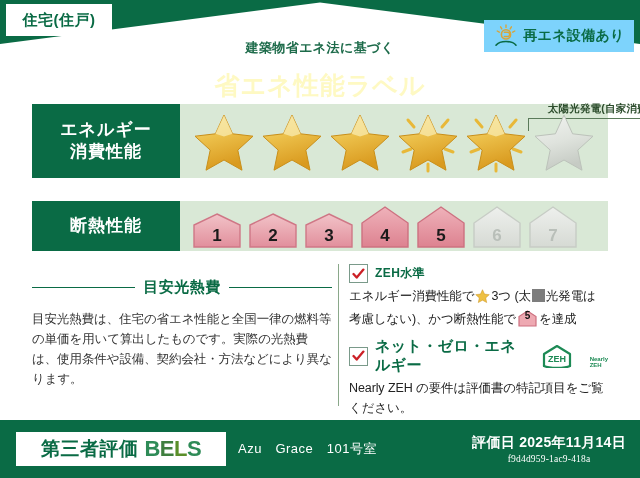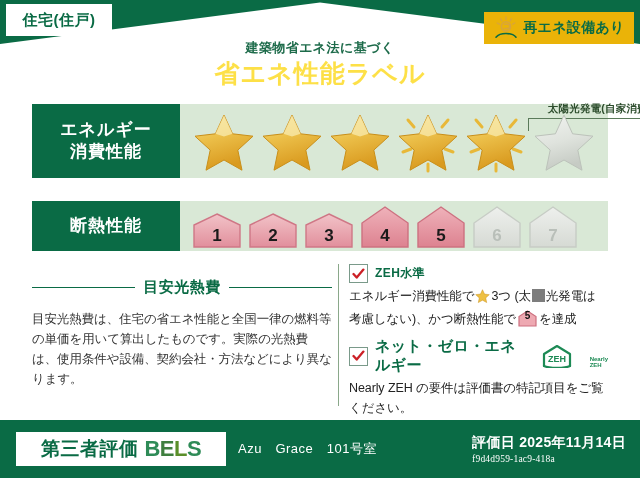--- a/index.html
+++ b/index.html
@@ -39,42 +39,42 @@
     position:absolute;left:6px;top:4px;
     width:106px;height:32px;
     background:#ffffff;
     display:flex;align-items:center;justify-content:center;
     z-index:12;
   }
   .badge-jutaku span{
     color:#0a6b45;font-weight:bold;font-size:15px;letter-spacing:0.5px;
   }
   .badge-saiene{
-    position:absolute;right:6px;top:12px;
+    position:absolute;right:6px;top:20px;
     width:150px;height:32px;
-    background:#eab308;
+    background:#7dd3fc;
     display:flex;align-items:center;justify-content:center;gap:4px;
     z-index:12;
   }
   .badge-saiene .lbl{
     color:#0a6b45;font-weight:bold;font-size:14px;letter-spacing:0.3px;
   }
   .sun-icon{width:26px;height:24px;display:block;}
 
   
   .title-block{
     position:absolute;left:0;top:40px;width:640px;text-align:center;z-index:11;
   }
   .title-sub{
     color:#1d6b4a;font-size:13px;font-weight:bold;letter-spacing:0.4px;
     line-height:16px;
   }
   .title-main{
-    color:#fde047;font-size:25px;font-weight:bold;letter-spacing:1px;
-    line-height:30px;margin-top:2px;
+    color:#fef9c3;font-size:25px;font-weight:bold;letter-spacing:1px;
+    line-height:30px;margin-top:14px;
   }
 
   
   .rating-row{
     position:absolute;left:32px;width:576px;
     display:flex;align-items:stretch;
   }
   .rating-row.energy{top:104px;height:74px;}
   .rating-row.insul{top:201px;height:50px;}
 
@@ -207,21 +207,21 @@
   }
   .bels-badge .en .b{color:#2e8b57;}
   .bels-badge .en .e{color:#3f7f3f;}
   .bels-badge .en .l{color:#5a8f2a;}
   .bels-badge .en .s{color:#2e8b57;}
   .bels-meta{
     margin-left:12px;color:#ffffff;font-size:13px;letter-spacing:0.5px;
     white-space:nowrap;
   }
   .footer-right{
-    margin-left:auto;margin-right:14px;text-align:left;color:#ffffff;
+    margin-left:auto;margin-right:14px;text-align:center;color:#ffffff;
   }
   .eval-date{font-size:14px;font-weight:bold;letter-spacing:0.3px;}
   .eval-id{font-size:9.5px;letter-spacing:0.2px;margin-top:2px;font-family:"Liberation Serif",serif;}
 </style>
 </head>
 <body>
 
 <div id="label-root">
 
   <div class="house-white"></div>

